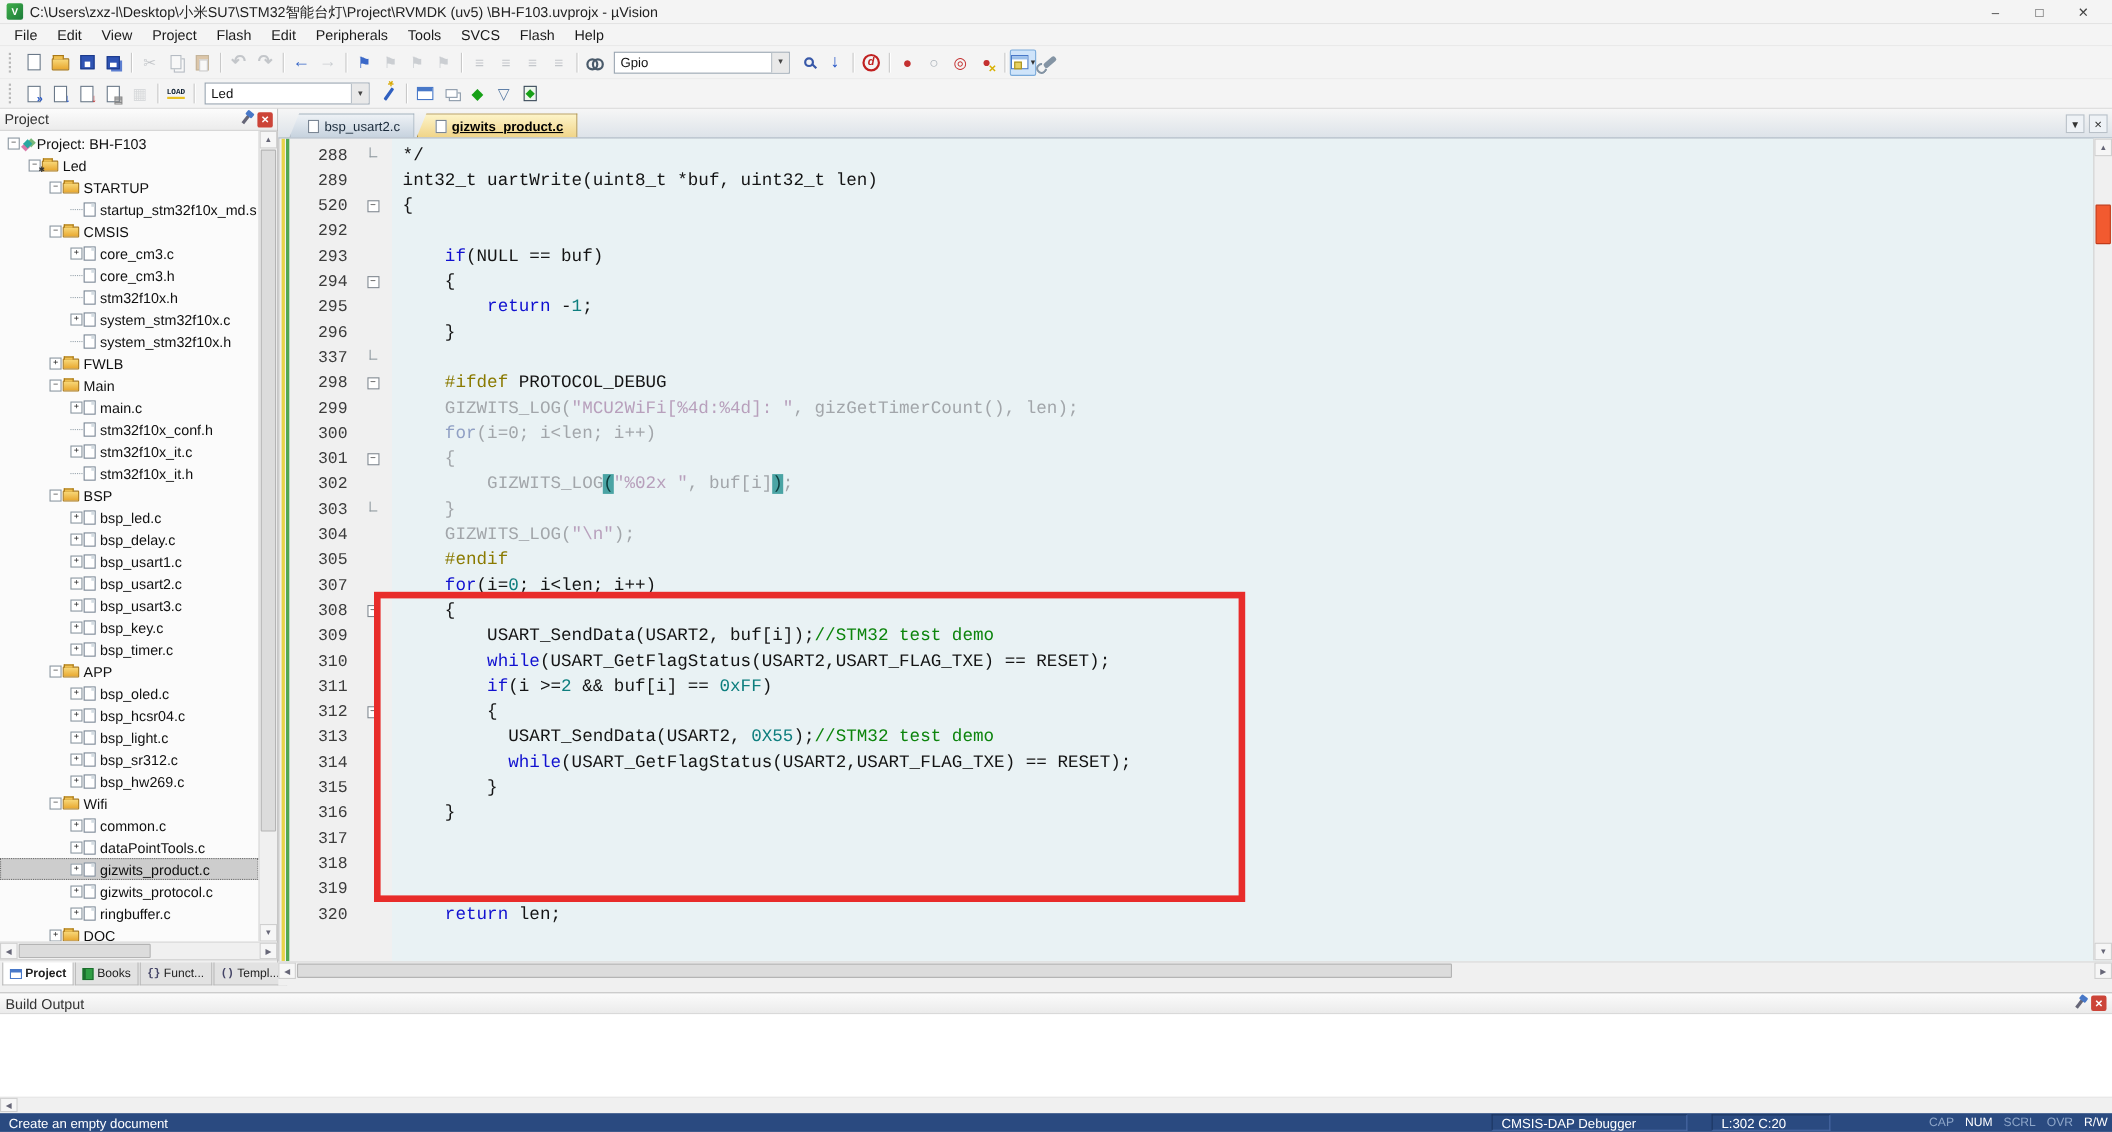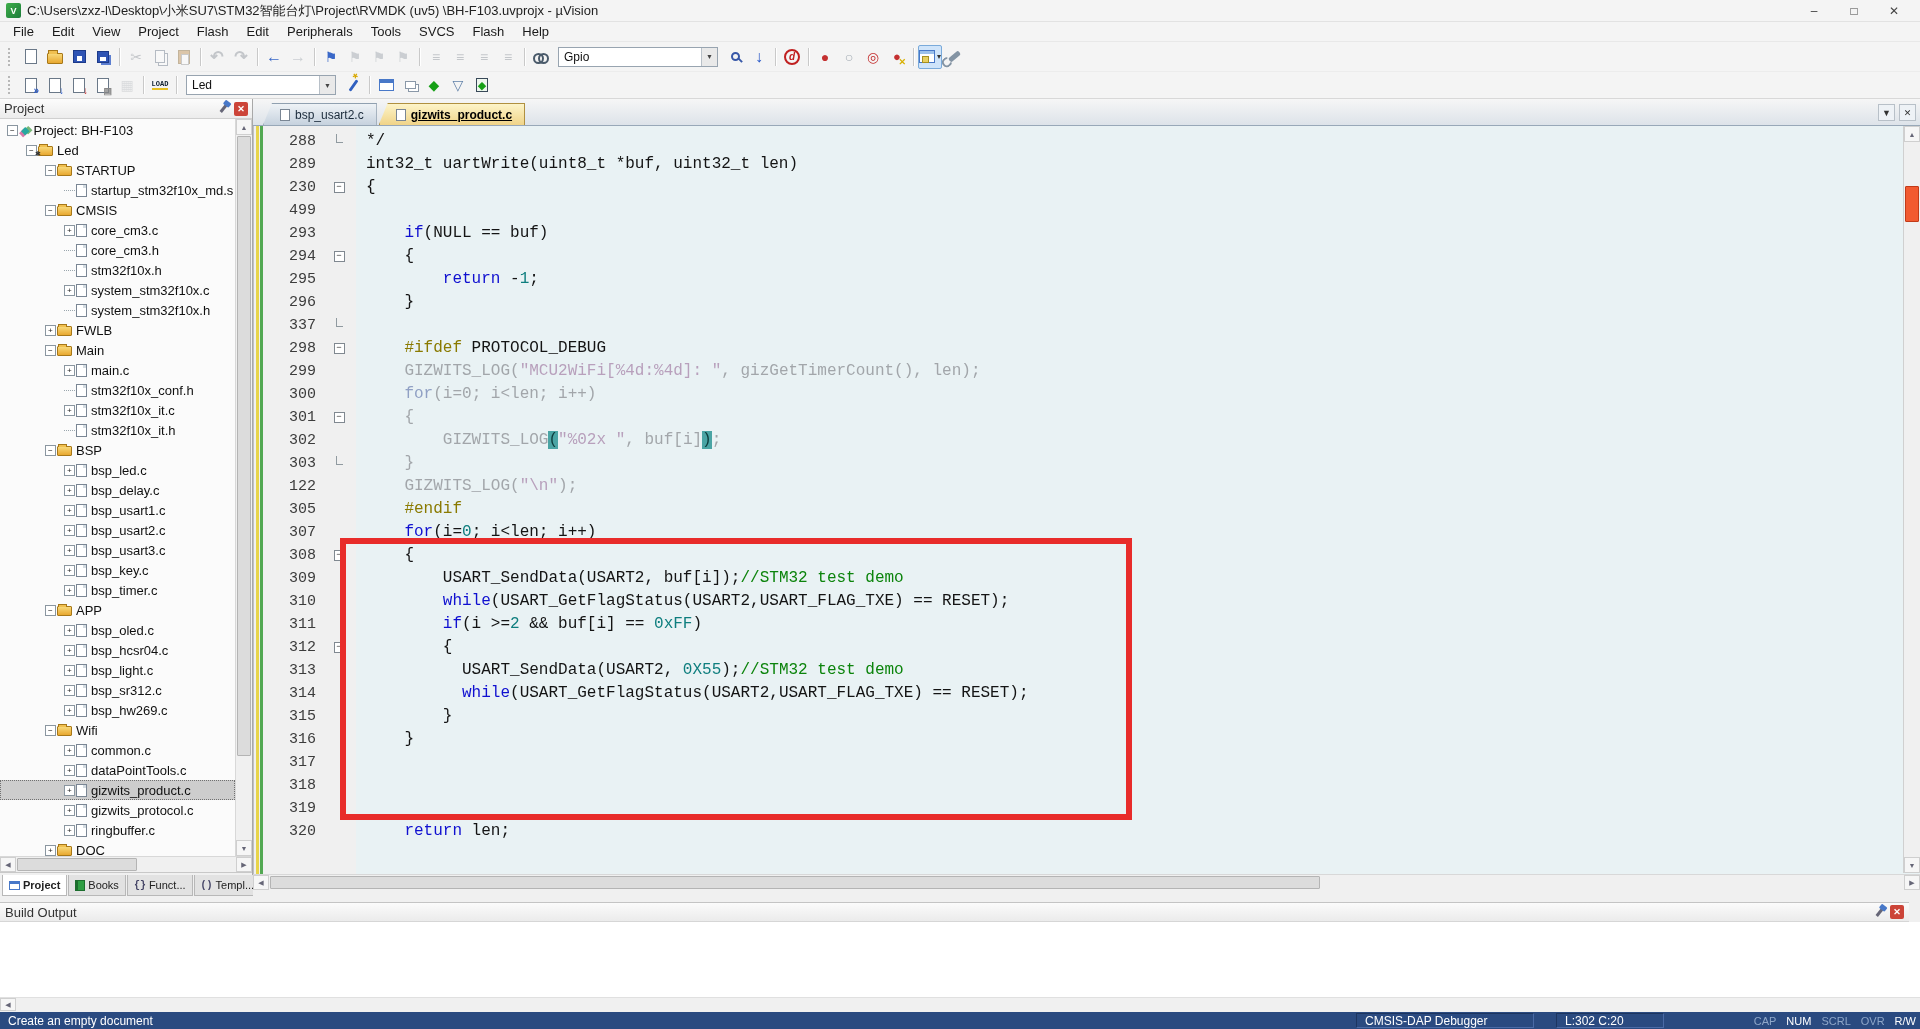--- a/index.html
+++ b/index.html
@@ -134,21 +134,21 @@
   .sg-ic { color:#a2a6aa; } .sg-iw { color:#90a0c4; } .sg-is { color:#b8a0bc; }
   .sg-mt { background:#4aa4a4; color:#0c3c3c; }
   .red-box { position:absolute; left:86px; top:412px; width:792px; height:282px; border:6px solid #e82c2a; z-index:5; }
 
   .editor-hscroll { height:16px; }
   .vscroll-e { position:absolute; right:0; top:27px; width:17px; height:747px; background:#f0f0f0; border-left:1px solid #d0d0d0; z-index:6; }
   .orange-thumb { position:absolute; left:1px; top:60px; width:14px; height:36px; background:#f25a30; border:1px solid #c23a18; border-radius:1px; }
 
   
   .bottom-area { position:absolute; left:0; top:896px; width:1920px; height:133px; background:#f0f0f0; }
-  .bo-header { position:absolute; top:6px; left:0; right:11px; height:20px; background:linear-gradient(#fbfbfb,#ebebeb); border-top:1px solid #c4c4c4; border-bottom:1px solid #d6d6d6; display:flex; align-items:center; padding:0 5px; }
+  .bo-header { position:absolute; top:6px; left:0; right:0; height:20px; background:linear-gradient(#fbfbfb,#ebebeb); border-top:1px solid #c4c4c4; border-bottom:1px solid #d6d6d6; display:flex; align-items:center; padding:0 5px; }
   .bo-title { font-size:13px; color:#333; flex:1; }
   .bo-body { position:absolute; top:26px; left:0; right:0; height:76px; background:#fff; border-bottom:1px solid #e0e0e0; }
   .bo-hscroll { position:absolute; top:102px; left:0; right:0; height:14px; background:#f0f0f0; }
   .bo-hscroll .hs-btn { height:13px; }
 
   .statusbar { position:absolute; top:116px; left:0; right:0; height:17px; background:#2a4a80; color:#fff; display:flex; align-items:center; font-size:12px; }
   .sb-left { padding-left:8px; flex:none; }
   .sb-field { position:absolute; top:1px; bottom:1px; display:flex; align-items:center; padding:0 8px; border:1px solid; border-color:#1c3560 #4a6aa6 #4a6aa6 #1c3560; }
   .sb-debugger { left:1356px; width:178px; }
   .sb-pos { left:1556px; width:108px; }
@@ -668,28 +668,28 @@
               <span class="fend"></span>
             </span>
             <span class="codeseg"><span class="sg-c">*/</span></span>
           </div>
           <div class="cline">
             <span class="gut">289</span>
             <span class="foldc"></span>
             <span class="codeseg"><span class="sg-c">int32_t uartWrite(uint8_t *buf, uint32_t len)</span></span>
           </div>
           <div class="cline">
-            <span class="gut">230</span>
+            <span class="gut">520</span>
             <span class="foldc">
               <span class="fbox">−</span>
             </span>
             <span class="codeseg"><span class="sg-c">{</span></span>
           </div>
           <div class="cline">
-            <span class="gut">499</span>
+            <span class="gut">292</span>
             <span class="foldc"></span>
             <span class="codeseg"></span>
           </div>
           <div class="cline">
             <span class="gut">293</span>
             <span class="foldc"></span>
             <span class="codeseg"><span class="sg-c">    </span><span class="sg-k">if</span><span class="sg-c">(NULL == buf)</span></span>
           </div>
           <div class="cline">
             <span class="gut">294</span>
@@ -745,21 +745,21 @@
             <span class="codeseg"><span class="sg-ic">        GIZWITS_LOG</span><span class="sg-mt">(</span><span class="sg-is">"%02x "</span><span class="sg-ic">, buf[i]</span><span class="sg-mt">)</span><span class="sg-ic">;</span></span>
           </div>
           <div class="cline">
             <span class="gut">303</span>
             <span class="foldc">
               <span class="fend"></span>
             </span>
             <span class="codeseg"><span class="sg-ic">    }</span></span>
           </div>
           <div class="cline">
-            <span class="gut">122</span>
+            <span class="gut">304</span>
             <span class="foldc"></span>
             <span class="codeseg"><span class="sg-ic">    GIZWITS_LOG(</span><span class="sg-is">"\n"</span><span class="sg-ic">);</span></span>
           </div>
           <div class="cline">
             <span class="gut">305</span>
             <span class="foldc"></span>
             <span class="codeseg"><span class="sg-c">    </span><span class="sg-pp">#endif</span></span>
           </div>
           <div class="cline">
             <span class="gut">307</span>

